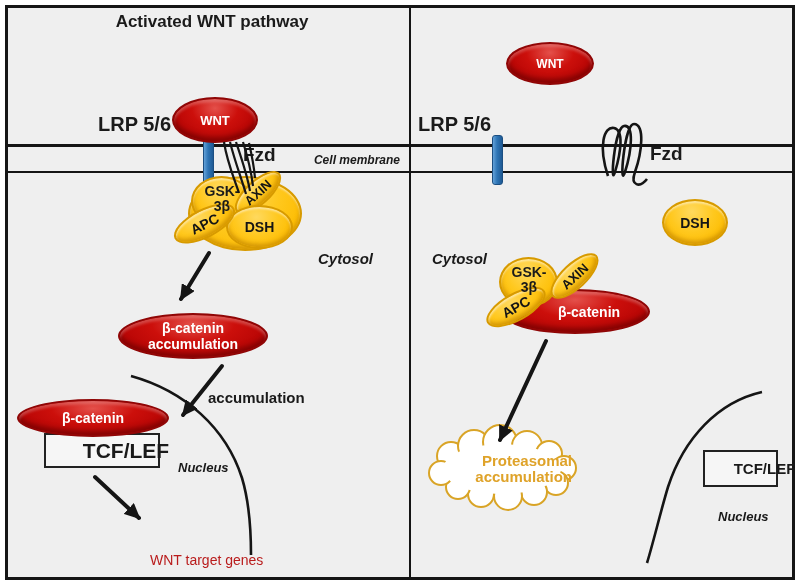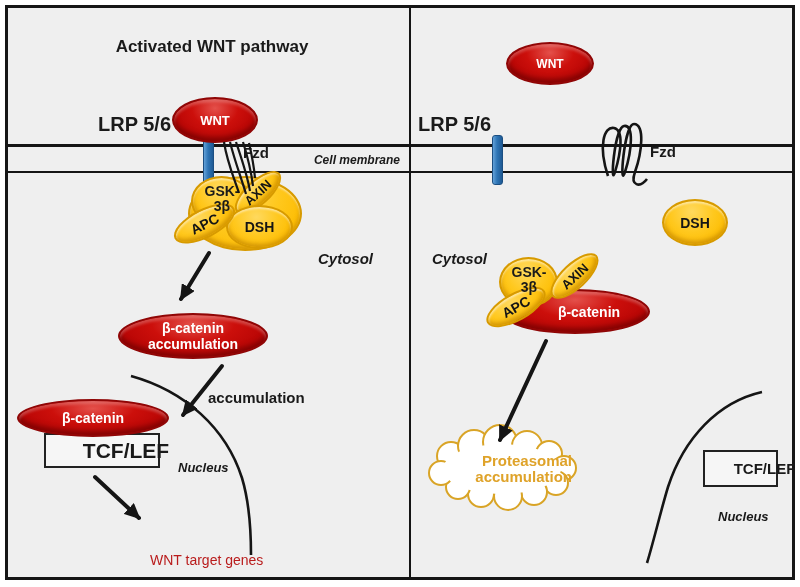--- a/index.html
+++ b/index.html
@@ -10,23 +10,23 @@
   .frame{
     position:absolute;left:5px;top:5px;width:790px;height:575px;
     box-sizing:border-box;border:3px solid #151515;background:#efefef;
   }
   .divider{position:absolute;left:409px;top:8px;width:2px;height:569px;background:#151515;}
   .mem-line{position:absolute;left:8px;width:784px;background:#151515;}
   .mem-top{top:144px;height:3px;}
   .mem-bot{top:171px;height:2px;}
 
   .lbl{position:absolute;color:#1a1a1a;white-space:nowrap;}
-  .title{font-size:17px;font-weight:bold;text-align:center;width:300px;margin-top:25px;}
+  .title{font-size:17px;font-weight:bold;text-align:center;width:300px;}
   .big{font-size:20px;font-weight:bold;}
-  .fzd{font-size:15px;font-weight:bold;}
+  .fzd{font-size:19px;font-weight:bold;}
   .ital{font-style:italic;font-weight:bold;}
 
   .oval{position:absolute;border-radius:50%;box-sizing:border-box;
         display:flex;align-items:center;justify-content:center;text-align:center;}
   .red{
     background:radial-gradient(ellipse at 50% 22%, #e4504a 0%, #cc0f0b 40%, #b50404 78%, #9c0202 100%);
     border:2px solid #8f0606;
     box-shadow:inset 0 3px 3px rgba(255,255,255,.25), inset 0 -4px 5px rgba(90,0,0,.55);
   }
   .yellow{

